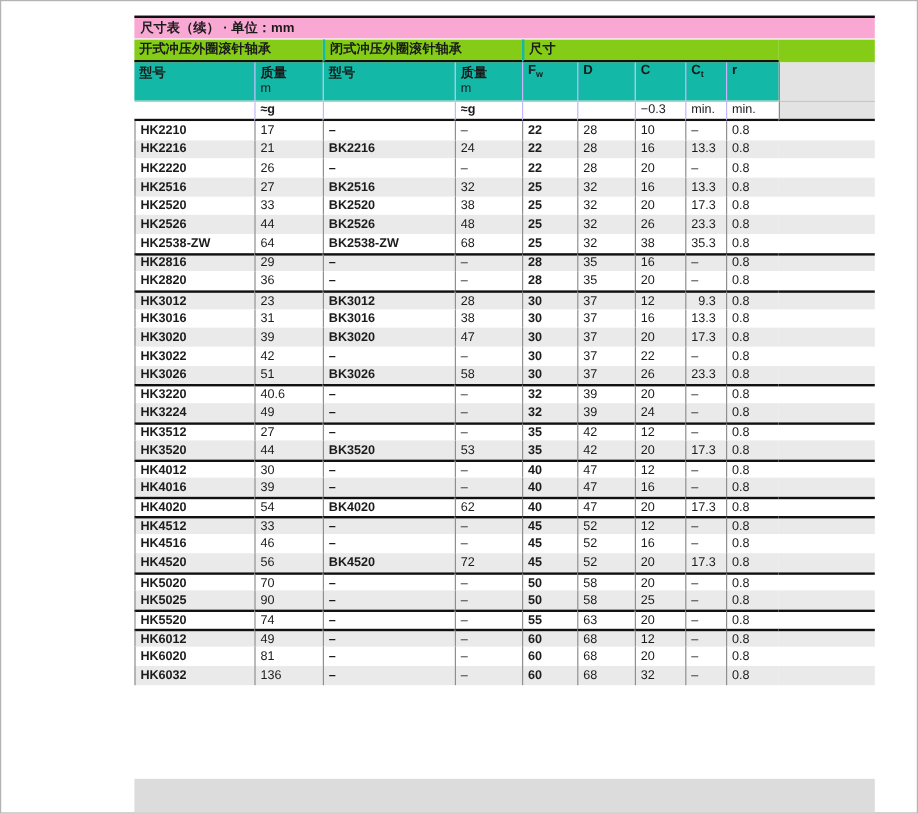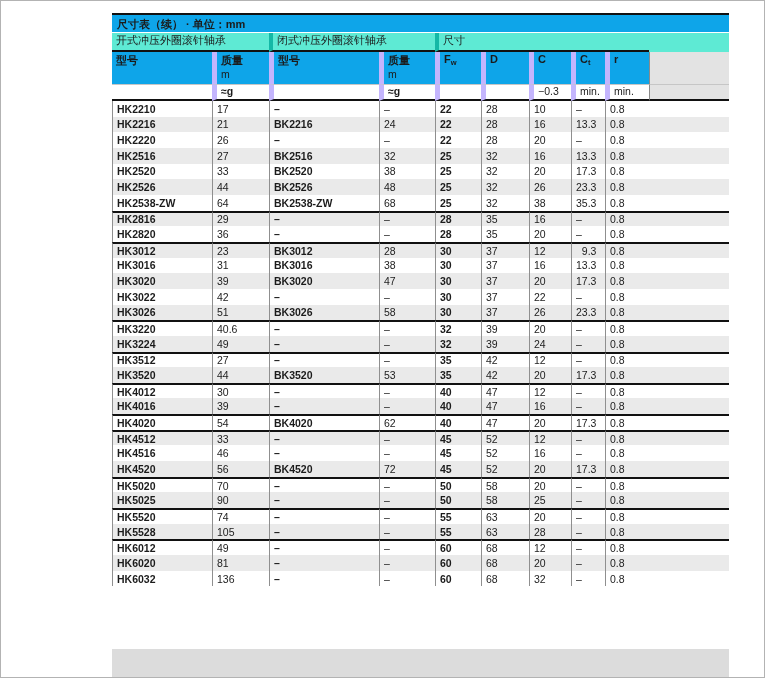--- a/index.html
+++ b/index.html
@@ -5,55 +5,55 @@
   html,body { margin:0; padding:0; }
   body {
     width:765px; height:678px; position:relative;
     background:#ffffff; box-sizing:border-box;
     border:1px solid #b3b3b3;
     font-family:"Liberation Sans","DejaVu Sans",sans-serif;
     color:#1b1b1b;
   }
   .title-bar {
     position:absolute; left:111px; top:12px; width:617px; height:19px;
-    background:#0ea5e9; border-top:2px solid #111;
+    background:#f9a8d4; border-top:2px solid #111;
     box-sizing:border-box; padding:2px 0 0 5px;
     font-size:11px; font-weight:bold; line-height:14px;
   }
   table.spec {
     position:absolute; left:111px; top:32px; width:617px;
     table-layout:fixed; border-collapse:separate; border-spacing:0;
   }
   th, td {
     box-sizing:border-box; margin:0; padding:0 0 0 4px;
     text-align:left; vertical-align:middle;
     font-size:10.5px; font-weight:normal;
     overflow:hidden; white-space:pre;
   }
   
   .group-row th {
-    height:16px; font-size:11px; font-weight:normal;
+    height:16px; font-size:11px; font-weight:bold;
     vertical-align:bottom; padding-bottom:2px;
-    border-bottom:2px solid #111; background:#5eead4;
+    border-bottom:2px solid #111; background:#84cc16;
   }
   .group-row th.gtrail { border-bottom:none; }
-  .group-row th.vline { border-left:4px solid #14b8a6; }
+  .group-row th.vline { border-left:2px solid #14b8a6; }
   .head-row th {
     height:32px; vertical-align:top; padding-top:1px;
-    font-size:11px; background:#0ea5e9;
+    font-size:11px; background:#14b8a6;
   }
   .head-row th .hl { font-weight:bold; }
   .head-row th .hm { display:block; font-weight:normal; font-size:10.5px; }
   .subsc { font-size:7.5px; vertical-align:-2px; font-weight:bold; }
   .sub-row th {
     height:16px; vertical-align:bottom; padding-bottom:2px;
     border-top:1px solid #c6c6c6; border-bottom:2px solid #111;
     background:#fff;
   }
-  .head-row th.vline, .sub-row th.vline { border-left:5px solid #c4b5fd; }
+  .head-row th.vline, .sub-row th.vline { border-left:1px solid #c4b5fd; }
   .head-row th.c9, .sub-row th.c9 {
     background:#e3e3e3; border-left:1px solid #8a8a8a;
   }
   .sub-row th.bsub { font-weight:bold; }
   
   tbody td { height:15.66px; background:#fff; }
   tbody tr:nth-child(even) td { background:#eaeaea; }
   tbody td.vl { border-left:1px solid #8f8f8f; }
   tbody td.b { font-weight:bold; }
   tbody tr.sep td { border-top:2px solid #111; }
@@ -430,32 +430,20 @@
         <td class="vl ">74</td>
         <td class="vl b">–</td>
         <td class="vl ">–</td>
         <td class="vl b">55</td>
         <td class="vl ">63</td>
         <td class="vl ">20</td>
         <td class="vl ">–</td>
         <td class="vl ">0.8</td>
         <td></td>
       </tr>
-      <tr>
-        <td class="vl b">HK5528</td>
-        <td class="vl ">105</td>
-        <td class="vl b">–</td>
-        <td class="vl ">–</td>
-        <td class="vl b">55</td>
-        <td class="vl ">63</td>
-        <td class="vl ">28</td>
-        <td class="vl ">–</td>
-        <td class="vl ">0.8</td>
-        <td></td>
-      </tr>
       <tr class="sep">
         <td class="vl b">HK6012</td>
         <td class="vl ">49</td>
         <td class="vl b">–</td>
         <td class="vl ">–</td>
         <td class="vl b">60</td>
         <td class="vl ">68</td>
         <td class="vl ">12</td>
         <td class="vl ">–</td>
         <td class="vl ">0.8</td>

